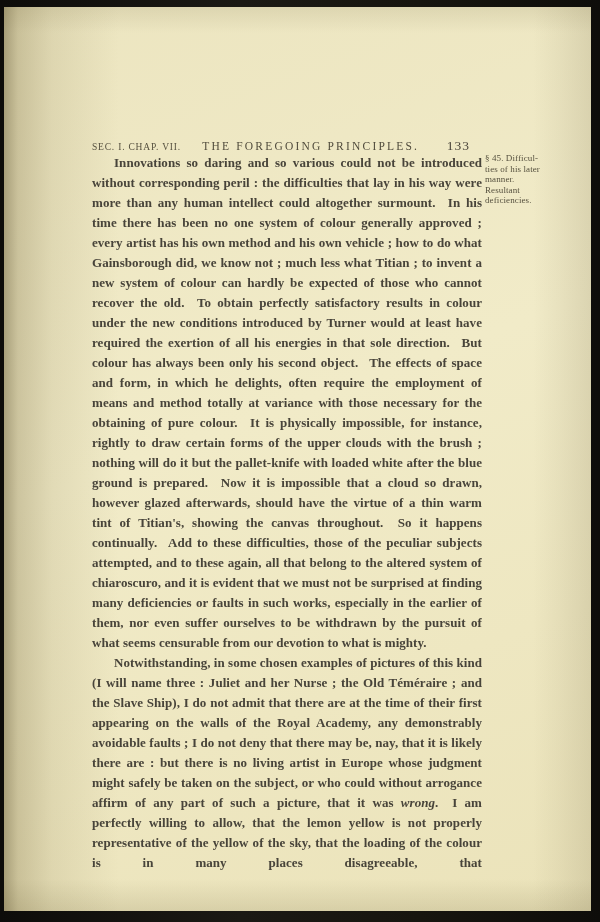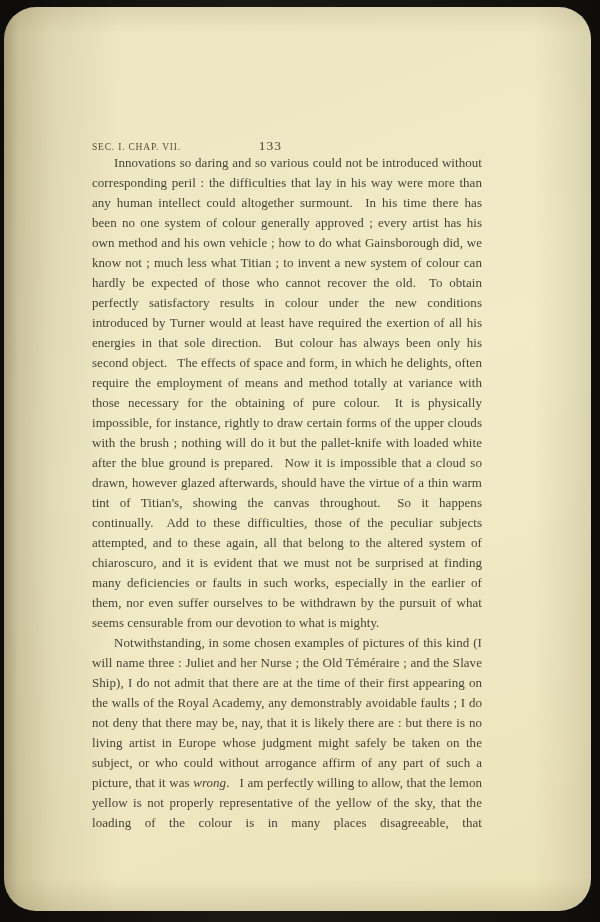--- a/index.html
+++ b/index.html
@@ -16,21 +16,20 @@
   }
   .paper {
     position: absolute;
     left: 4px; top: 7px; right: 9px; bottom: 11px;
     background:
       linear-gradient(90deg, rgba(92,80,42,0.48) 0px, rgba(110,96,52,0.28) 14px, rgba(130,118,74,0.14) 48px, rgba(0,0,0,0) 115px),
       linear-gradient(270deg, rgba(140,130,95,0.22) 0px, rgba(140,130,95,0.09) 32px, rgba(0,0,0,0) 58px),
       linear-gradient(180deg, rgba(120,110,70,0.14) 0px, rgba(0,0,0,0) 26px),
       linear-gradient(0deg, rgba(120,110,70,0.18) 0px, rgba(0,0,0,0) 32px),
       linear-gradient(160deg, #ece5c0 0%, #f1ebc8 45%, #ebe3ba 100%);
-    border-radius: 32px;
   }
   .header {
     position: absolute;
     left: 88px; top: 115px;
     width: 392px;
     display: flex;
     align-items: baseline;
     color: #55503f;
   }
   .header .sec {
@@ -63,43 +62,52 @@
     font-size: 13px;
     line-height: 20px;
     letter-spacing: 0.05px;
     color: #48443a;
     text-align: justify;
   }
   .body p {
     margin: 0;
     text-indent: 22px;
     text-align: justify;
+    font-weight: bold;
   }
   .body p:last-child { text-align-last: justify; }
   .sidenote {
     position: absolute;
     left: 481px; top: 146px;
     width: 80px;
     font-size: 9px;
     line-height: 10.5px;
     letter-spacing: 0.1px;
     color: #56513f;
   }
 </style>
 </head>
 <body>
 
 <div class="scan">
   <div class="paper">
 
     <div class="header">
       <span class="sec">SEC. I. CHAP. VII.</span>
+      <span class="title">THE FOREGOING PRINCIPLES.</span>
       <span class="pagenum">133</span>
     </div>
 
     <div class="body">
         <p><span>Innovations so daring and so various could not be introduced without corresponding peril&nbsp;: the difficulties that lay in his way were more than any human intellect could altogether surmount.  In his time there has been no one system of colour generally approved&nbsp;; every artist has his own method and his own vehicle&nbsp;; how to do what Gainsborough did, we know not&nbsp;; much less what Titian&nbsp;; to invent a new system of colour can hardly be expected of those who cannot recover the old.  To obtain perfectly satisfactory results in colour under the new conditions introduced by Turner would at least have required the exertion of all his energies in that sole direction.  But colour has always been only his second object.  The effects of space and form, in which he delights, often require the employment of means and method totally at variance with those necessary for the obtaining of pure colour.  It is physically impossible, for instance, rightly to draw certain forms of the upper clouds with the brush&nbsp;; nothing will do it but the pallet-knife with loaded white after the blue ground is prepared.  Now it is impossible that a cloud so drawn, however glazed afterwards, should have the virtue of a thin warm tint of Titian's, showing the canvas throughout.  So it happens continually.  Add to these difficulties, those of the peculiar subjects attempted, and to these again, all that belong to the altered system of chiaroscuro, and it is evident that we must not be surprised at finding many deficiencies or faults in such works, especially in the earlier of them, nor even suffer ourselves to be withdrawn by the pursuit of what seems censurable from our devotion to what is mighty.</span></p>
         <p><span>Notwithstanding, in some chosen examples of pictures of this kind (I will name three&nbsp;: Juliet and her Nurse&nbsp;; the Old Téméraire&nbsp;; and the Slave Ship), I do not admit that there are at the time of their first appearing on the walls of the Royal Academy, any demonstrably avoidable faults&nbsp;; I do not deny that there may be, nay, that it is likely there are&nbsp;: but there is no living artist in Europe whose judgment might safely be taken on the subject, or who could without arrogance affirm of any part of such a picture, that it was </span><span style="font-style: italic;">wrong</span><span>.  I am perfectly willing to allow, that the lemon yellow is not properly representative of the yellow of the sky, that the loading of the colour is in many places disagreeable, that</span></p>
       </div>
 
+    <div class="sidenote">
+        <div>§ 45. Difficul-</div>
+        <div>ties of his later</div>
+        <div>manner.</div>
+        <div>Resultant</div>
+        <div>deficiencies.</div>
+      </div>
 
   </div>
 </div>
 
 </body></html>

